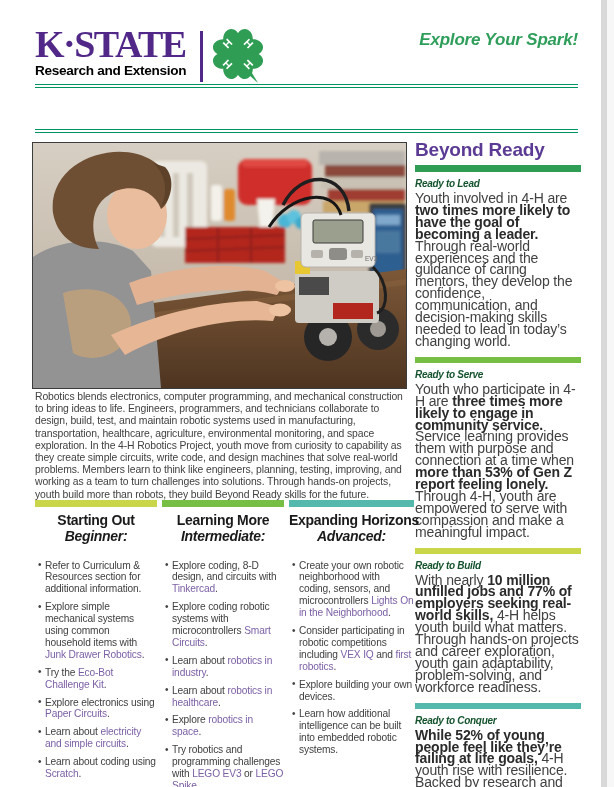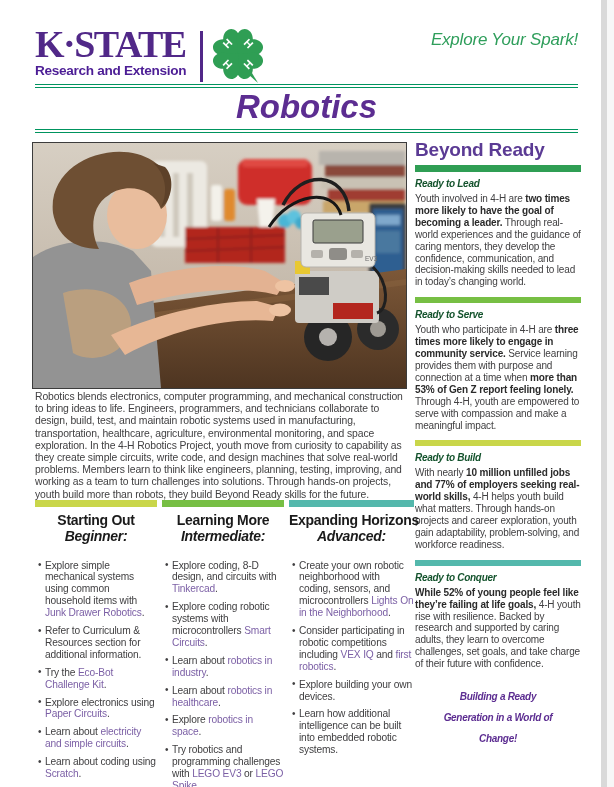--- a/index.html
+++ b/index.html
@@ -5,24 +5,24 @@
   html,body{margin:0;padding:0;background:#fff;}
   #app{position:relative;width:614px;height:787px;background:#fff;overflow:hidden;
        font-family:"Liberation Sans",sans-serif;color:#414042;}
   .edge-strip{position:absolute;left:601px;top:0;width:6px;height:787px;background:#d9d9d9;}
   .edge-right{position:absolute;left:607px;top:0;width:7px;height:787px;background:#f7f7f7;}
 
   
   .logo-block{position:absolute;left:35px;top:26px;}
   .kstate{font-family:"Liberation Serif",serif;font-weight:bold;color:#512888;
           font-size:38px;line-height:36px;letter-spacing:-1.5px;}
-  .kstate-sub{font-size:13.6px;font-weight:bold;color:#4c1d95;letter-spacing:-0.3px;margin-top:1px;}
+  .kstate-sub{font-size:13.6px;font-weight:bold;color:#000000;letter-spacing:-0.3px;margin-top:1px;}
   .logo-divider{position:absolute;left:200px;top:31px;width:2.5px;height:51px;background:#512888;}
   .clover-wrap{position:absolute;left:211px;top:26px;}
-  .tagline{position:absolute;right:36px;top:30px;font-size:17px;font-weight:normal;
+  .tagline{position:absolute;right:36px;top:30px;font-size:17px;font-weight:bold;
            font-style:italic;color:#2f9e5b;letter-spacing:-0.2px;}
 
   .dline{position:absolute;left:35px;width:543px;height:2px;
          border-top:1.8px solid #00945e;border-bottom:1.8px solid #00945e;}
   .dline1{top:84px;}
   .dline2{top:129px;}
   .page-title{position:absolute;left:35px;top:89px;width:543px;text-align:center;
               font-size:33px;line-height:36px;font-weight:bold;font-style:italic;color:#5c2d91;}
 
   
@@ -32,21 +32,21 @@
          line-height:12.2px;letter-spacing:-0.12px;color:#414042;}
 
   
   .right-col{position:absolute;left:415px;top:139px;width:166px;}
   .br-title{font-size:19px;font-weight:bold;color:#5b3b94;
             margin:0 0 4px;letter-spacing:-0.2px;}
   .br-bar{height:7px;background:#2f9e54;}
   .section-bar{height:6px;margin-top:9px;}
   .section-heading{font-size:10px;font-weight:bold;font-style:italic;color:#14532d;
                    margin:6px 0 4px;letter-spacing:-0.3px;}
-  .section-body{font-size:10px;line-height:11.9px;letter-spacing:-0.15px;margin:0;color:#414042;}
+  .section-body{font-size:14px;line-height:11.9px;letter-spacing:-0.15px;margin:0;color:#414042;}
   .section-body .b{font-weight:bold;color:#2b2b2b;}
   .closing{max-width:128px;margin:16px auto 0;text-align:center;font-size:10px;
            line-height:21px;font-weight:bold;font-style:italic;color:#5c2d91;letter-spacing:-0.3px;}
 
   
   .bottom{position:absolute;left:35px;top:500px;width:379px;display:flex;gap:5px;}
   .col{width:122px;}
   .col:last-child{width:125px;}
   .col-bar{height:6.5px;margin-bottom:5px;}
   .col-title{text-align:center;font-size:14px;font-weight:bold;color:#1a1a1a;
@@ -94,21 +94,20 @@
           <text transform="rotate(135) translate(0,-11)">H</text>
           <text transform="rotate(225) translate(0,-11)">H</text>
         </g>
       </g>
     </svg>
   </div>
 
   <div class="tagline">Explore Your Spark!</div>
 
   <div class="dline dline1"></div>
-  <div class="page-title">Robotics</div>
   <div class="dline dline2"></div>
 
   <div class="photo-frame">
     <svg width="373" height="245" viewBox="0 0 373 245">
       <defs>
         <filter id="blur1">
             <feGaussianBlur stdDeviation="1.4"></feGaussianBlur>
           </filter>
         <linearGradient id="wall" x1="0" y1="0" x2="0" y2="1">
           <stop offset="0" stop-color="#d7cfc3"></stop>
@@ -214,22 +213,22 @@
       </div>
     <div class="closing">Building a Ready Generation in a World of Change!</div>
   </div>
 
   <div class="bottom" id="bottom-cols">
       <div class="col">
         <div class="col-bar" style="background: rgb(201, 214, 74);"></div>
         <div class="col-title">Starting Out</div>
         <div class="col-subtitle">Beginner:</div>
         <ul class="col-list">
+          <li><span>Refer to Curriculum &amp; Resources section for additional information.</span></li>
           <li><span>Explore simple mechanical systems using common household items with </span><span class="link">Junk Drawer Robotics</span><span>.</span></li>
-          <li><span>Refer to Curriculum &amp; Resources section for additional information.</span></li>
           <li><span>Try the </span><span class="link">Eco-Bot Challenge Kit</span><span>.</span></li>
           <li><span>Explore electronics using </span><span class="link">Paper Circuits</span><span>.</span></li>
           <li><span>Learn about </span><span class="link">electricity and simple circuits</span><span>.</span></li>
           <li><span>Learn about coding using </span><span class="link">Scratch</span><span>.</span></li>
         </ul>
       </div>
       <div class="col">
         <div class="col-bar" style="background: rgb(119, 191, 68);"></div>
         <div class="col-title">Learning More</div>
         <div class="col-subtitle">Intermediate:</div>

